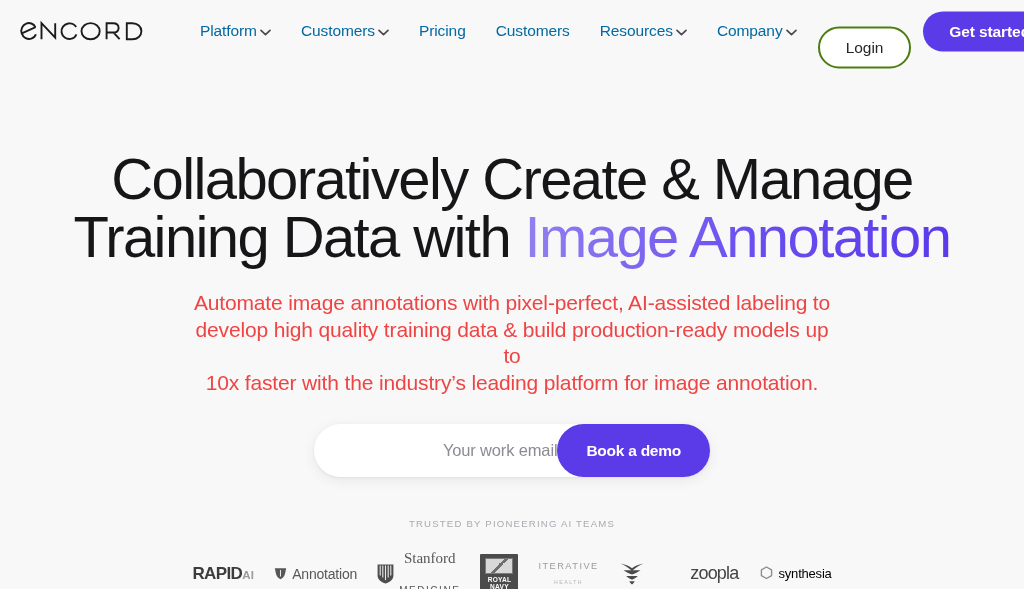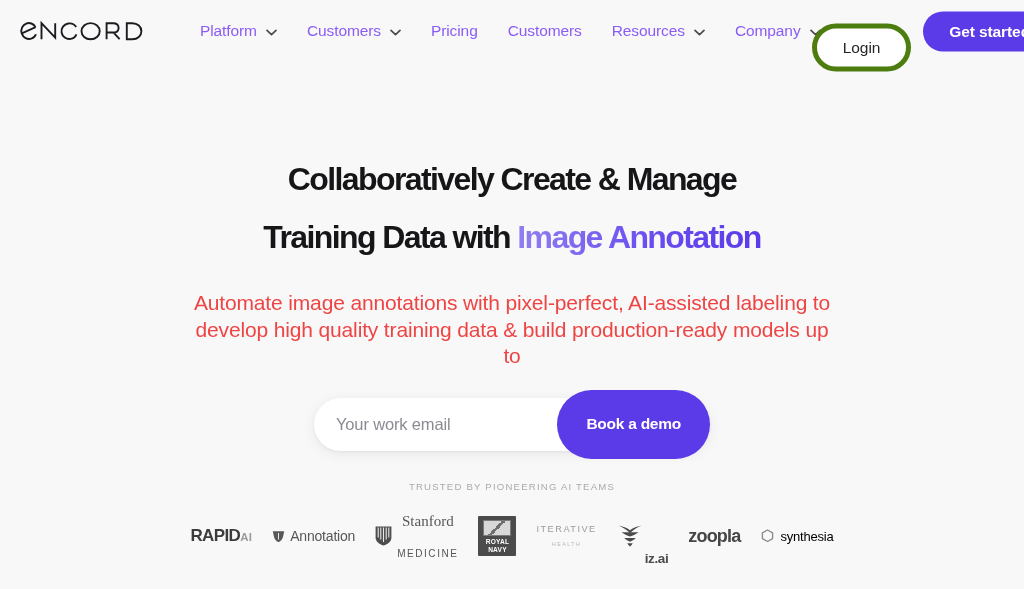--- a/index.html
+++ b/index.html
@@ -37,23 +37,23 @@
 
   .nav {
     display: flex;
     align-items: center;
     gap: 30px;
     flex: 0 0 auto;
   }
   .nav-item {
     display: flex;
     align-items: center;
-    gap: 9px;
+    gap: 3px;
     font-size: 15.5px;
-    color: #8b5cf6;
+    color: #0369a1;
     letter-spacing: -0.1px;
     cursor: pointer;
     white-space: nowrap;
   }
   .chev {
     width: 11px; height: 7px;
     display: inline-block;
     position: relative;
     top: 1px;
   }
@@ -63,21 +63,21 @@
     display: flex;
     align-items: center;
     gap: 12px;
     position: absolute;
     right: -32px;
     top: 50%;
     transform: translateY(-50%);
   }
   .btn-login {
     background: #ffffff;
-    border: 5px solid #4d7c0f;
+    border: 2px solid #4d7c0f;
     border-radius: 999px;
     padding: 10px 26px;
     font-size: 15.5px;
     color: #26262a;
     font-family: "Liberation Sans", sans-serif;
     cursor: pointer;
     white-space: nowrap;
     letter-spacing: -0.1px;
     margin-top: 33px;
   }
@@ -97,23 +97,23 @@
     white-space: nowrap;
     letter-spacing: -0.1px;
   }
 
   
   .hero {
     text-align: center;
     padding-top: 88px;
   }
   .headline {
-    font-size: 32px;
+    font-size: 58px;
     line-height: 58px;
-    font-weight: bold;
+    font-weight: normal;
     letter-spacing: -1.6px;
     color: #161618;
     margin: 0;
     padding: 0 40px;
   }
   .headline .hl-accent {
     background-image: linear-gradient(100deg, #9280f0 0%, #6a4df0 55%, #5b3ae8 100%);
     -webkit-background-clip: text;
     background-clip: text;
     color: transparent;
@@ -145,41 +145,42 @@
     flex: 1;
     border: none;
     outline: none;
     background: transparent;
     font-size: 16.5px;
     font-family: "Liberation Sans", sans-serif;
     color: #be185d;
     letter-spacing: -0.15px;
     height: 100%;
     padding: 0;
+    text-align: right;
   }
   .email-input::placeholder { color: #8b8b93; }
   .btn-demo {
     background: #5b3ae8;
     border: none;
     border-radius: 999px;
-    height: 69px;
+    height: 53px;
     padding: 0 29px;
     font-size: 15.5px;
     font-weight: bold;
     color: #fff;
     font-family: "Liberation Sans", sans-serif;
     letter-spacing: -0.25px;
     cursor: pointer;
     white-space: nowrap;
     flex: 0 0 auto;
   }
 
   
   .trust-label {
-    margin-top: 30px;
+    margin-top: 41px;
     text-align: center;
     font-size: 9.6px;
     letter-spacing: 1.2px;
     color: #a9a9b0;
     text-transform: uppercase;
   }
   .logo-strip {
     margin-top: 22px;
     display: flex;
     align-items: center;
@@ -222,21 +223,21 @@
   }
   .b-navy .n-txt { font-size: 6.6px; font-weight: bold; color:#ffffff; line-height:7.4px; text-align:center; letter-spacing:0.2px; }
 
   .b-iterative { display:flex; flex-direction:column; align-items:center; line-height:1; }
   .b-iterative .it-1 { font-size: 9.2px; letter-spacing: 1.5px; color:#9b9ba2; }
   .b-iterative .it-2 { font-size: 5.2px; letter-spacing: 1.5px; color:#b6b6bc; margin-top:3px; }
 
   .b-iz { display:flex; align-items:flex-end; gap:2px; }
   .b-iz .iz-txt { font-size: 13.5px; font-weight: bold; color:#4a4a51; letter-spacing:-0.4px; position:relative; top:18px; }
 
-  .b-zoopla { font-size: 18px; font-weight: bold; color:#44444b; letter-spacing:-0.8px; }
+  .b-zoopla { font-size: 18px; font-weight: normal; color:#44444b; letter-spacing:-0.8px; }
 
   .b-synthesia { display:flex; align-items:center; gap:5px; }
   .b-synthesia .sy-txt { font-size: 13px; color:#000000; letter-spacing:-0.2px; }
 
   .icon-svg { display:block; }
 </style>
 </head>
 <body>
 
 <div class="header">
@@ -319,20 +320,21 @@
 <div class="hero">
 
   <h1 class="headline">
     <span>Collaboratively Create &amp; Manage</span><br>
     <span>Training Data with </span><span class="hl-accent">Image Annotation</span>
   </h1>
 
   <p class="subhead">
     <span>Automate image annotations with pixel-perfect, AI-assisted labeling to</span><br>
     <span>develop high quality training data &amp; build production-ready models up to</span><br>
+    <span>10x faster with the industry’s leading platform for image annotation.</span>
   </p>
 
   <div class="form-wrap">
     <input class="email-input" type="text" placeholder="Your work email" style="">
     <button class="btn-demo">Book a demo</button>
   </div>
 
   <div class="trust-label">TRUSTED BY PIONEERING AI TEAMS</div>
 
   <div class="logo-strip">

